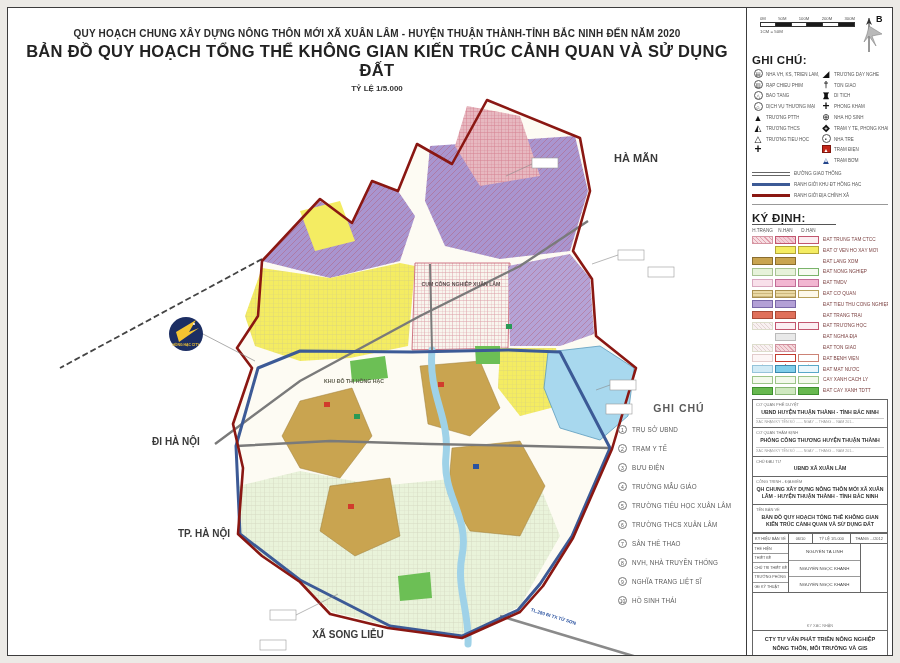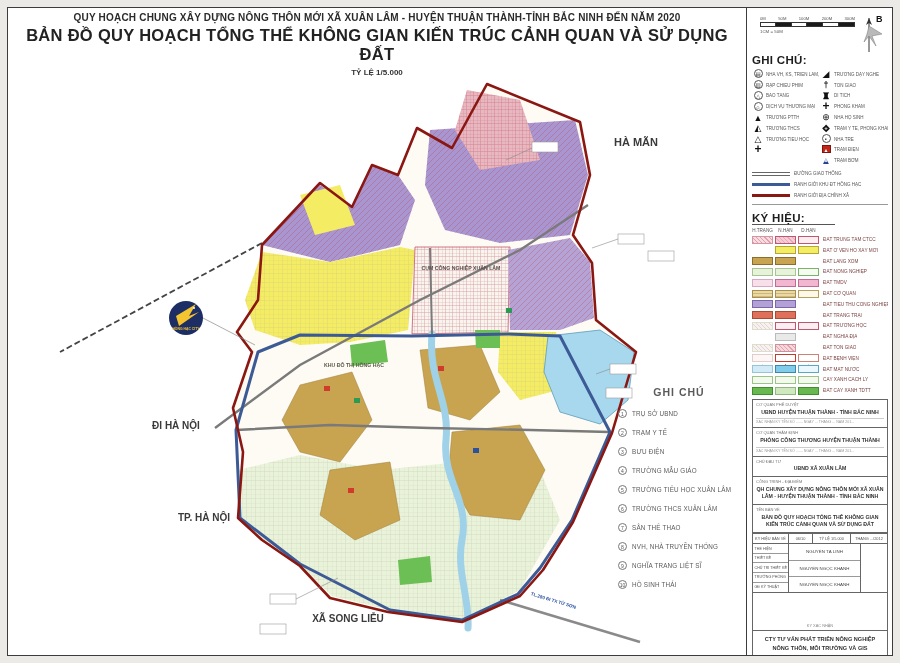--- a/index.html
+++ b/index.html
@@ -1,21 +1,21 @@
 <!DOCTYPE html>
 <html><head>
 <meta charset="utf-8">
 <style>
   * { margin:0; padding:0; box-sizing:border-box; }
   html,body { background:#d7d5d1; }
   .sheet { position:relative; width:900px; height:663px; background:#eceae6;
            font-family:"Liberation Sans", sans-serif; overflow:hidden; }
   .frame { position:absolute; left:7px; top:7px; right:7px; bottom:7px;
            border:1.6px solid #3c3c3c; background:#fff; }
-  .map-panel { position:absolute; left:0; top:0; width:738px; bottom:0; background:#fff; overflow:hidden; }
+  .map-panel { position:absolute; left:0; top:16px; width:738px; bottom:0; background:#fff; overflow:hidden; }
   .side-panel { position:absolute; left:738px; right:0; top:0; bottom:0; border-left:1.6px solid #3c3c3c;
                 background:#fff; padding:4px 4px 2px 5px; overflow:hidden; }
 
   
   .hdr { position:absolute; left:0; right:0; top:4px; text-align:center; z-index:5; }
   .hdr1 { font-size:10px; font-weight:bold; color:#2b2b2b; letter-spacing:.2px; }
   .hdr2 { font-size:16.5px; font-weight:bold; color:#222; margin-top:3px; letter-spacing:.3px; }
   .hdr3 { font-size:8px; font-weight:bold; color:#333; margin-top:4px; }
 
   .map-svg { position:absolute; left:0; top:0; }
@@ -412,21 +412,21 @@
             <span class="ln-sample ln-solid" style="background: rgb(60, 90, 150);"></span>
             <span class="ln-lb">RANH GIỚI KHU ĐT HỒNG HẠC</span>
           </div>
           <div class="ln-row">
             <span class="ln-sample ln-solid" style="background: rgb(138, 23, 18);"></span>
             <span class="ln-lb">RANH GIỚI ĐỊA CHÍNH XÃ</span>
           </div>
         </div>
 
       <div class="sep"></div>
-      <div class="sb-title" style="border-bottom:1px solid #555; display:inline-block; padding-right:30px;">KÝ HIỆU:</div>
+      <div class="sb-title" style="border-bottom:1px solid #555; display:inline-block; padding-right:30px;">KÝ ĐỊNH:</div>
 
       <div class="sym-head" id="sym-head">
           <span>H.TRẠNG</span>
           <span>N.HẠN</span>
           <span>D.HẠN</span>
         </div>
       <div id="sym-rows">
           <div class="sym-row">
             <span class="sw hatch-pink"></span>
             <span class="sw pink-border"></span>

